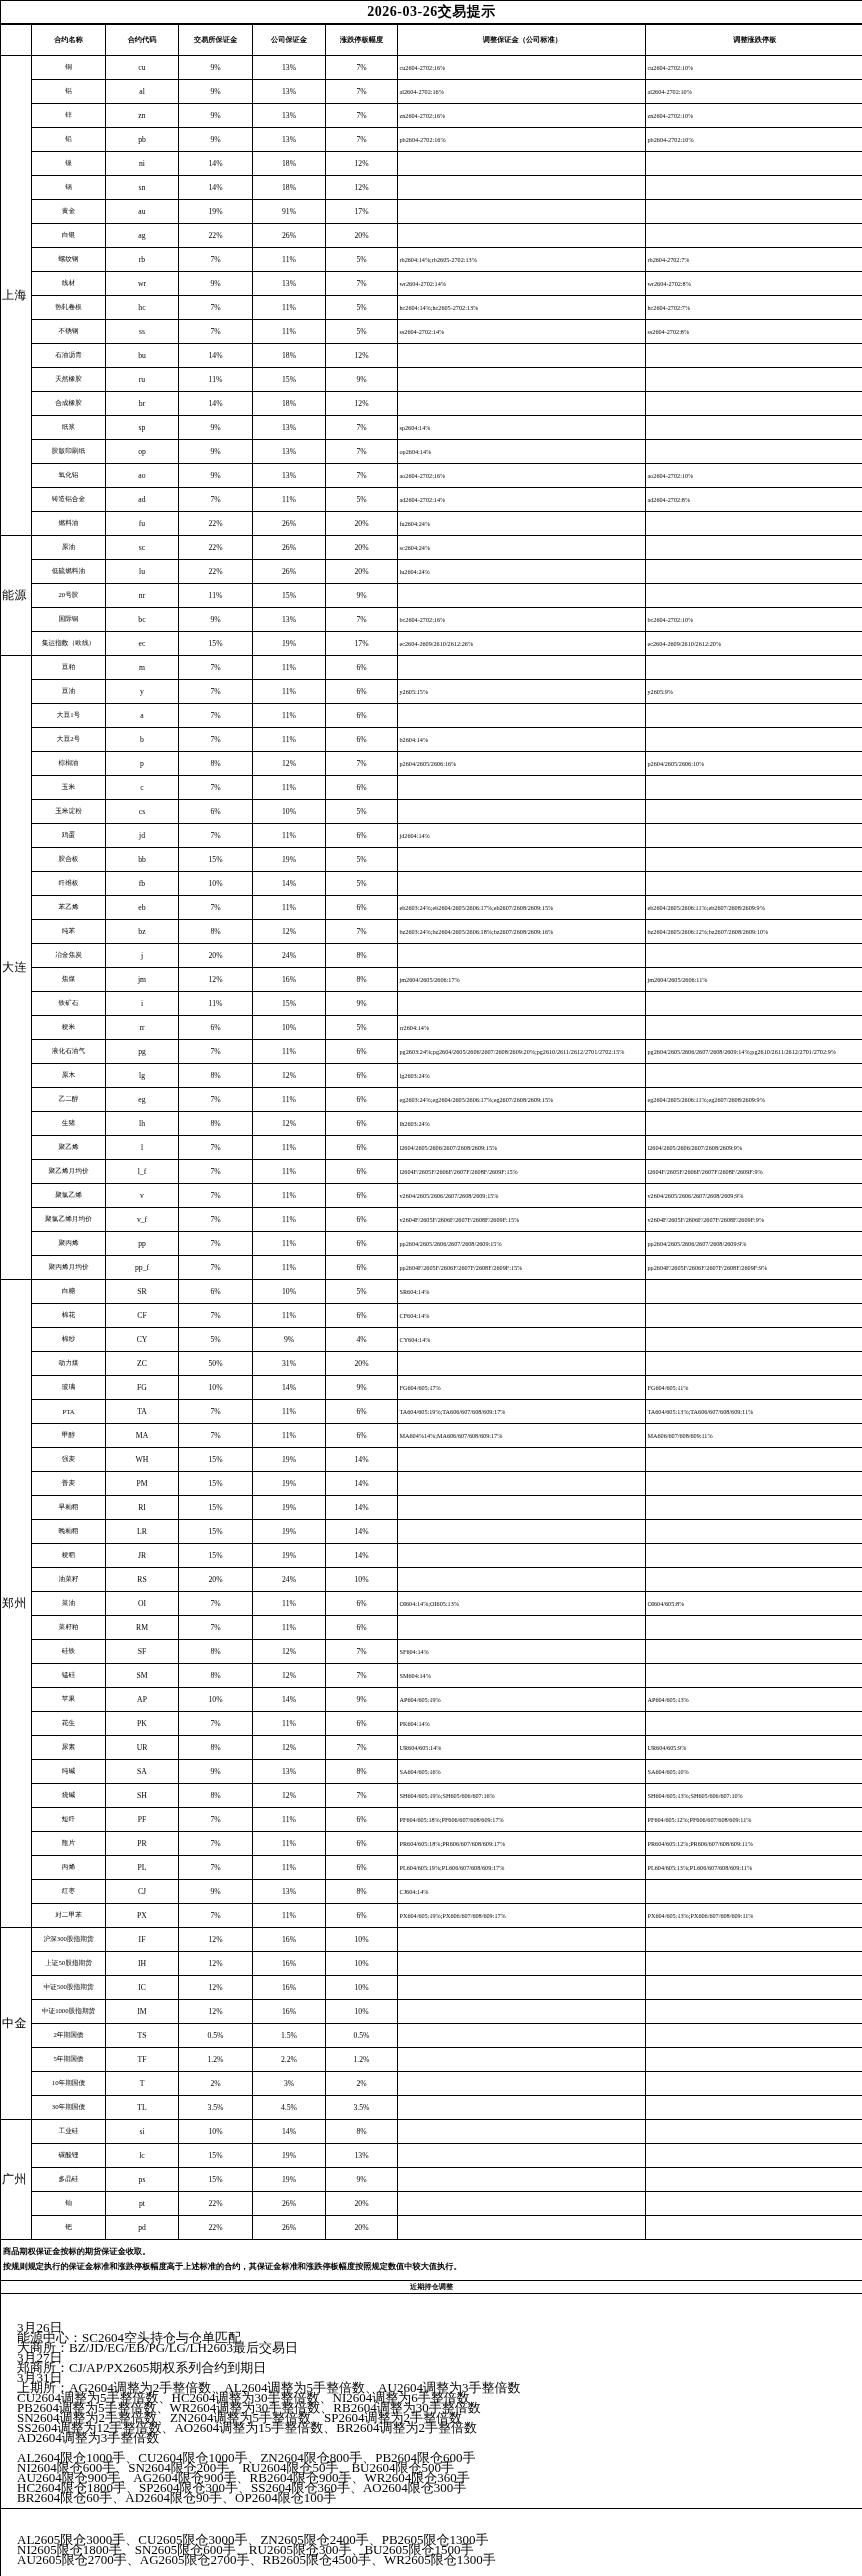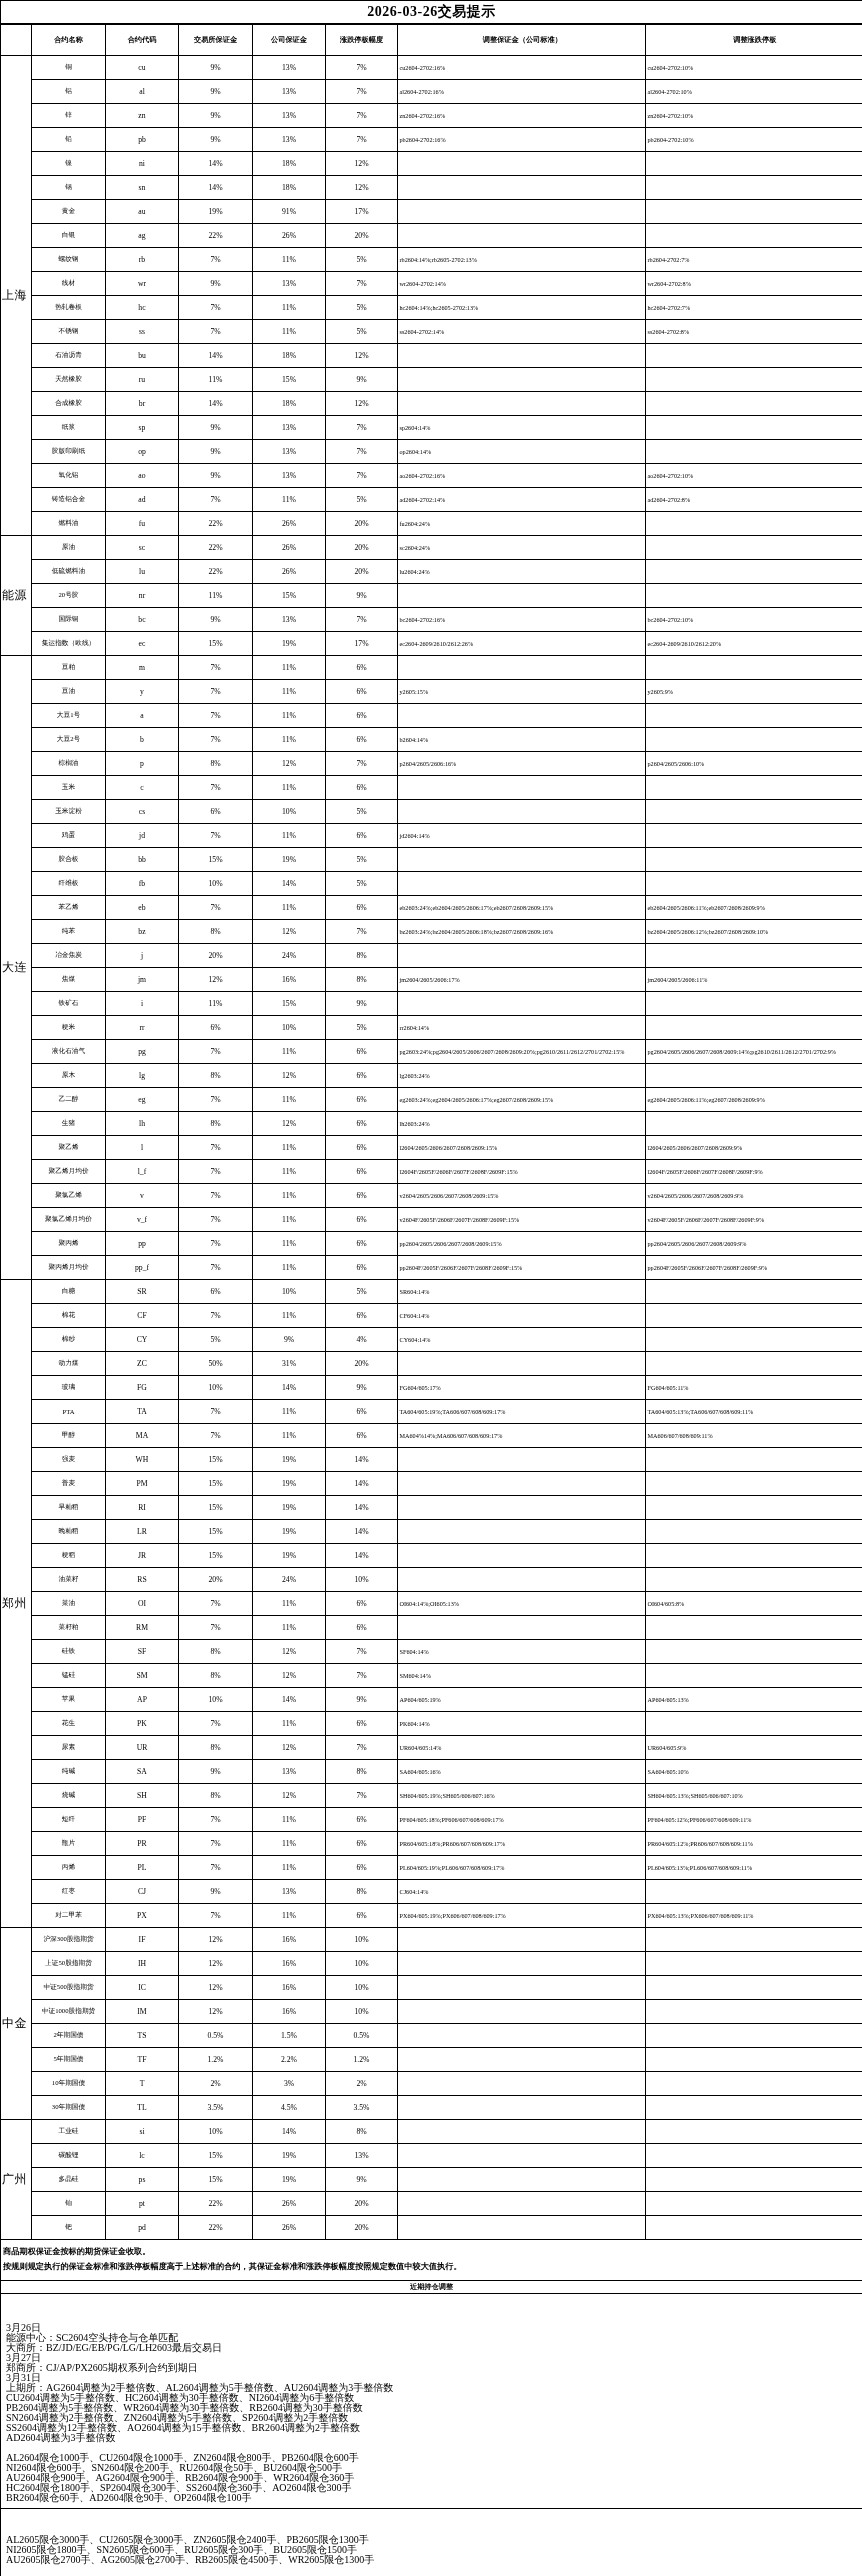--- a/index.html
+++ b/index.html
@@ -16,21 +16,21 @@
   tbody td{height:24px;vertical-align:middle;}
   td.gcell{font-size:12px;text-align:left;vertical-align:middle;letter-spacing:0.5px;}
   td.c-name{font-size:6.7px;text-align:center;}
   td.c-code{font-size:7.7px;text-align:center;font-family:"Liberation Serif","DejaVu Serif",serif;}
   td.c-pct{font-size:7.7px;text-align:center;}
   td.c-adj{font-size:6.2px;text-align:left;padding:0.5px 1.5px;line-height:7.7px;word-break:break-all;}
   .notes{box-sizing:border-box;height:41px;border:1px solid #000;border-top:none;padding:5.2px 2.1px 0 2.1px;
     font-size:8.2px;font-weight:bold;line-height:14.4px;}
   .secbar{box-sizing:border-box;height:13.4px;border:1px solid #000;border-top:none;display:flex;align-items:center;
     justify-content:center;font-size:7.2px;font-weight:bold;}
-  .tbox{box-sizing:border-box;border:1px solid #000;border-top:none;padding-left:5px;font-size:10px;line-height:10px;}
+  .tbox{box-sizing:border-box;border:1px solid #000;border-top:none;padding-left:16px;font-size:13px;line-height:10px;}
   .tbox .bx-line{min-height:10px;white-space:pre;}
   .tbox0{height:215px;padding-top:29px;}
   .tbox1{height:279px;padding-top:26px;}
 </style>
 </head>
 <body>
 
 <div class="sheet">
 
   <div class="title-box">2026-03-26交易提示</div>

